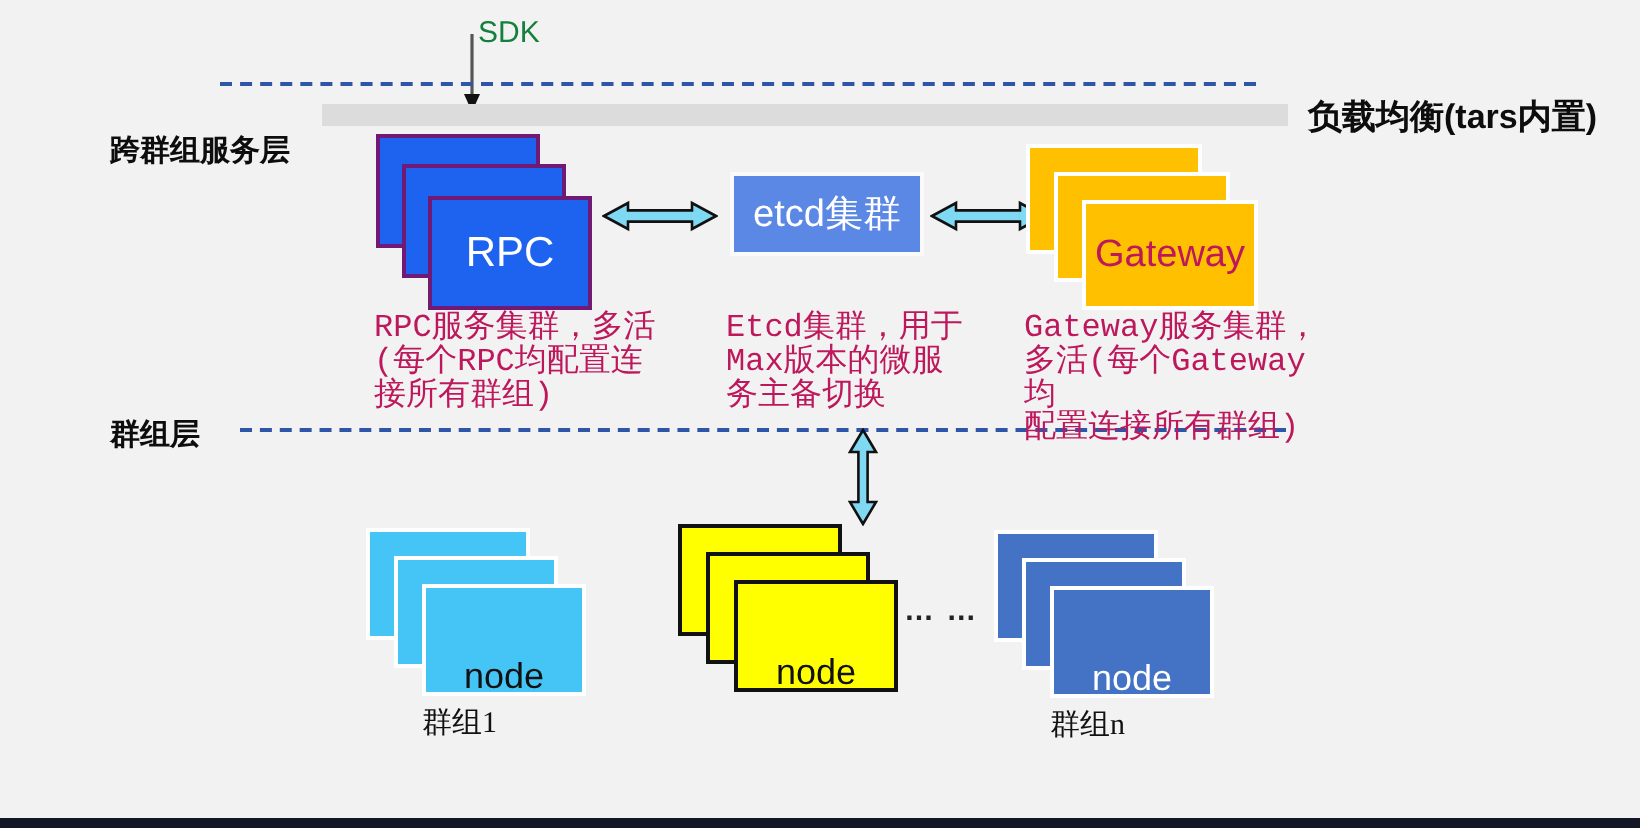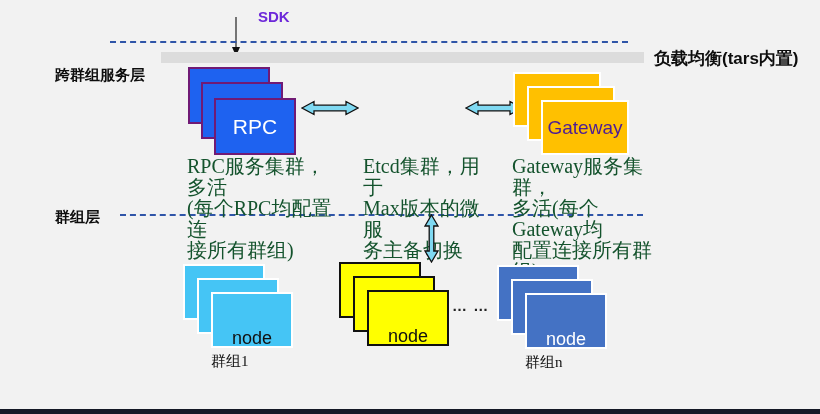--- a/index.html
+++ b/index.html
@@ -11,21 +11,21 @@
     position:relative;
     width:820px;height:414px;
     background:#F2F2F2;
     overflow:hidden;
   }
   .abs{position:absolute;}
 
   
   .sdk-label{
     left:239px;top:8px;
-    color:#6d28d9;font-weight:700;font-size:15px;margin-left:19px;
+    color:#15803d;font-weight:400;font-size:15px;
   }
   .sdk-arrow{left:231px;top:16px;width:10px;height:40px;}
   .dash-line{
     border-top:2px dashed #2F55A8;height:0;
   }
   .dash1{left:110px;top:41px;width:518px;}
   .dash2{left:120px;top:214px;width:523px;}
   .lb-bar{
     left:161px;top:52px;width:483px;height:11px;
     background:#DCDCDC;
@@ -64,21 +64,21 @@
     display:flex;align-items:center;justify-content:center;
     color:#ffffff;font-size:19px;
   }
 
   
   .stack-gw{left:513px;top:72px;width:116px;height:84px;}
   .stack-gw .chip{width:88px;height:55px;background:#FFC000;border:2px solid #ffffff;}
   .stack-gw .c0{left:0;top:0;}
   .stack-gw .c1{left:14px;top:14px;}
   .stack-gw .c2{left:28px;top:28px;}
-  .stack-gw .chip span{color:#4c1d95;font-size:19px;}
+  .stack-gw .chip span{color:#be185d;font-size:19px;}
 
   
   .stack-node{width:110px;height:85px;}
   .stack-node .chip{width:82px;height:56px;}
   .stack-node .c0{left:0;top:0;}
   .stack-node .c1{left:14px;top:14px;}
   .stack-node .c2{left:28px;top:28px;}
   .stack-node .chip span{font-size:18px;margin-top:36px;}
 
   .stack-g1{left:183px;top:264px;}
@@ -88,22 +88,22 @@
   .stack-g2{left:339px;top:262px;}
   .stack-g2 .chip{background:#FFFF00;border:2px solid #111111;}
   .stack-g2 .chip span{color:#111111;}
 
   .stack-g3{left:497px;top:265px;}
   .stack-g3 .chip{background:#4472C4;border:2px solid #ffffff;}
   .stack-g3 .chip span{color:#ffffff;}
 
   
   .caption{
-    font-family:Liberation Serif, serif;
-    font-size:20px;line-height:1.05;color:#14532d;
+    font-family:Liberation Mono, monospace;
+    font-size:16px;line-height:1.05;color:#be185d;
     white-space:pre-line;
   }
   .cap-rpc{left:187px;top:156px;width:150px;}
   .cap-etcd{left:363px;top:156px;width:125px;}
   .cap-gw{left:512px;top:156px;width:150px;}
 
   .group-caption{
     font-family:"Liberation Serif", serif;
     font-size:15px;color:#111111;text-align:left;width:82px;
   }
@@ -149,20 +149,23 @@
     </div>
   </div>
   <div class="abs caption cap-rpc">RPC服务集群，多活
 (每个RPC均配置连
 接所有群组)</div>
 
   <svg class="abs" style="left:301px;top:100px;" width="58" height="16" viewBox="0 0 58 16">
     <polygon points="1,8 13,1.5 13,5.2 45,5.2 45,1.5 57,8 45,14.5 45,10.8 13,10.8 13,14.5" fill="#7FD9F2" stroke="#111111" stroke-width="1.3"></polygon>
   </svg>
 
+  <div class="abs etcd-box">
+    <span>etcd集群</span>
+  </div>
   <div class="abs caption cap-etcd">Etcd集群，用于
 Max版本的微服
 务主备切换</div>
 
   <svg class="abs" style="left:465px;top:100px;" width="58" height="16" viewBox="0 0 58 16">
     <polygon points="1,8 13,1.5 13,5.2 45,5.2 45,1.5 57,8 45,14.5 45,10.8 13,10.8 13,14.5" fill="#7FD9F2" stroke="#111111" stroke-width="1.3"></polygon>
   </svg>
 
   <div class="stack stack-gw">
     <div class="chip c0"></div>

